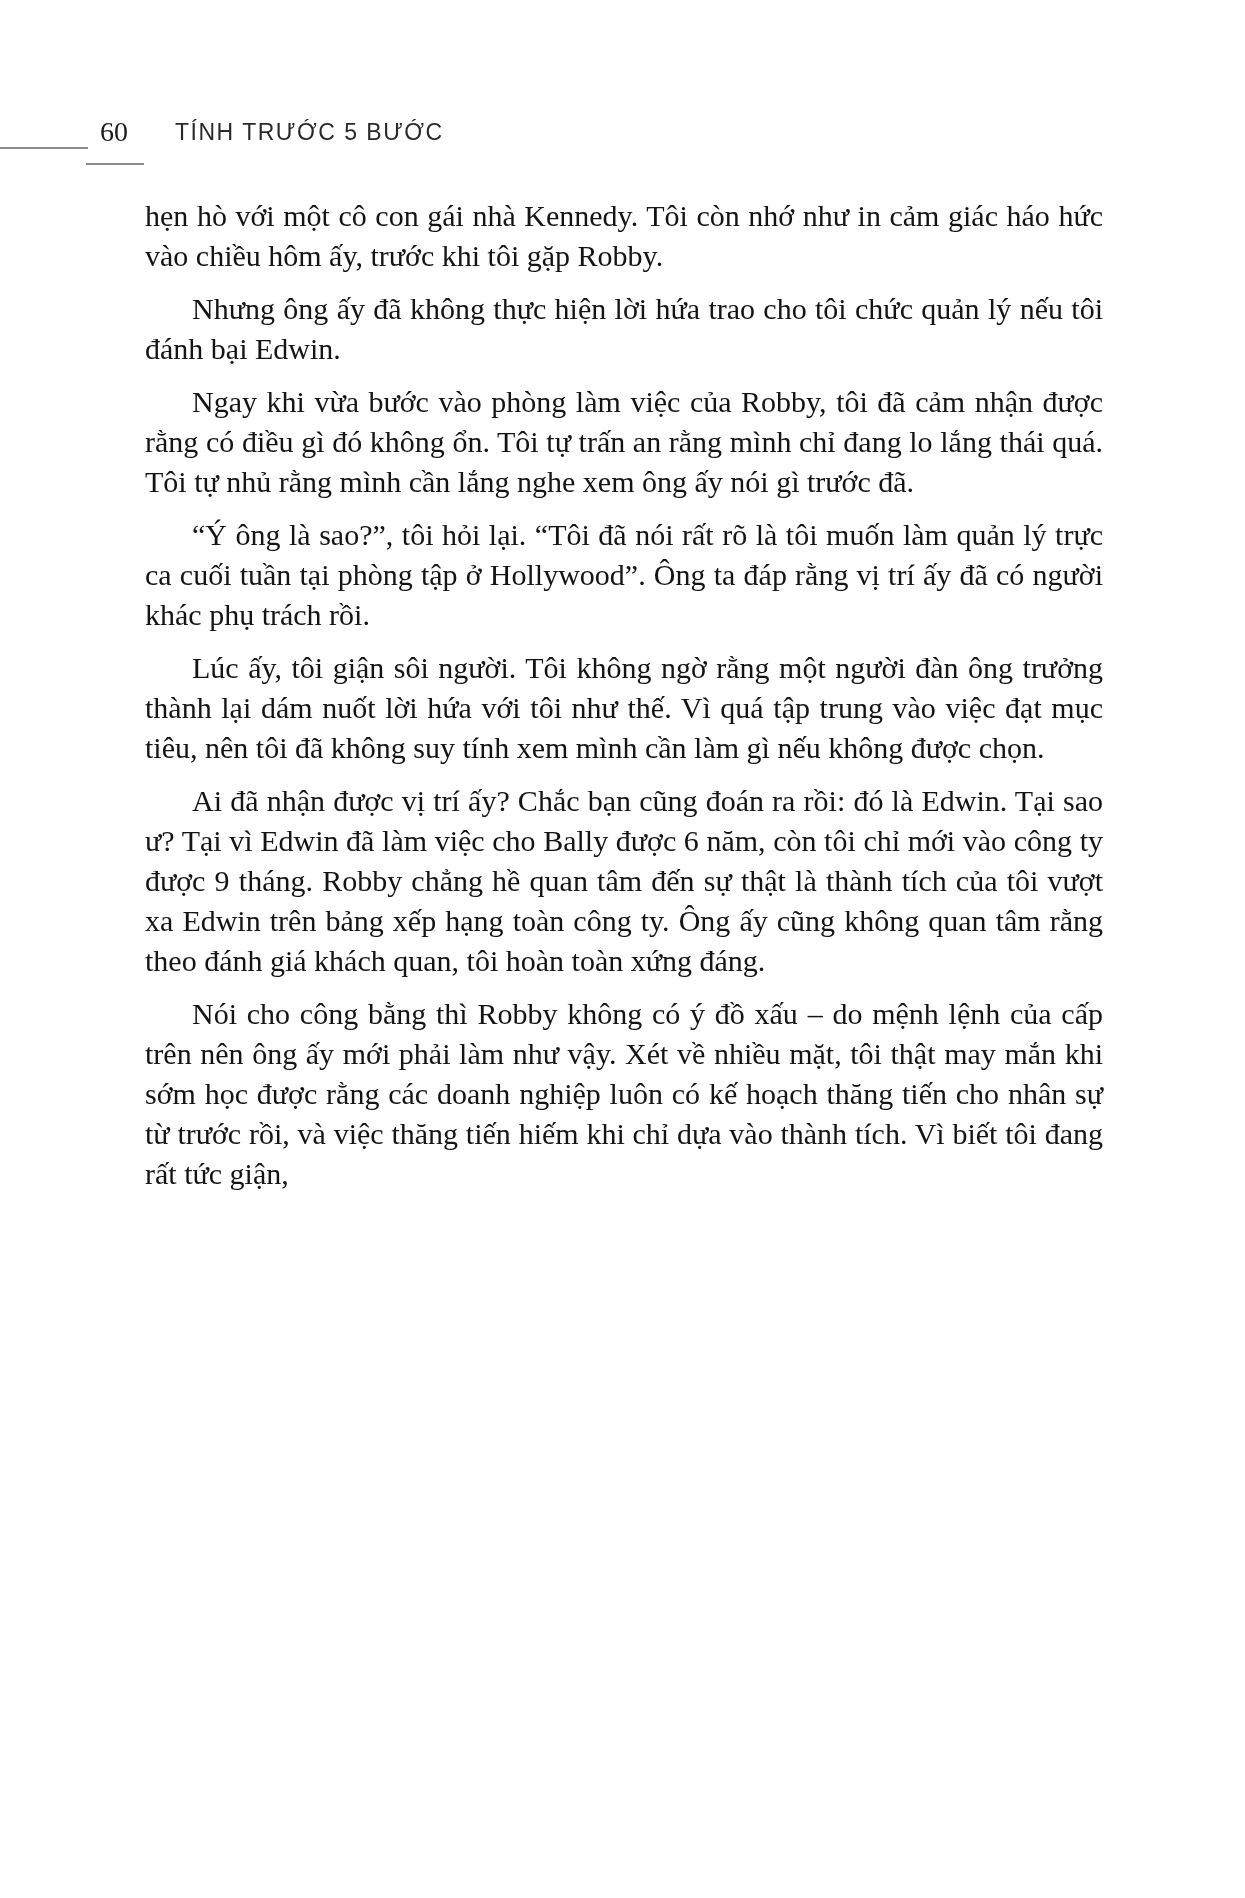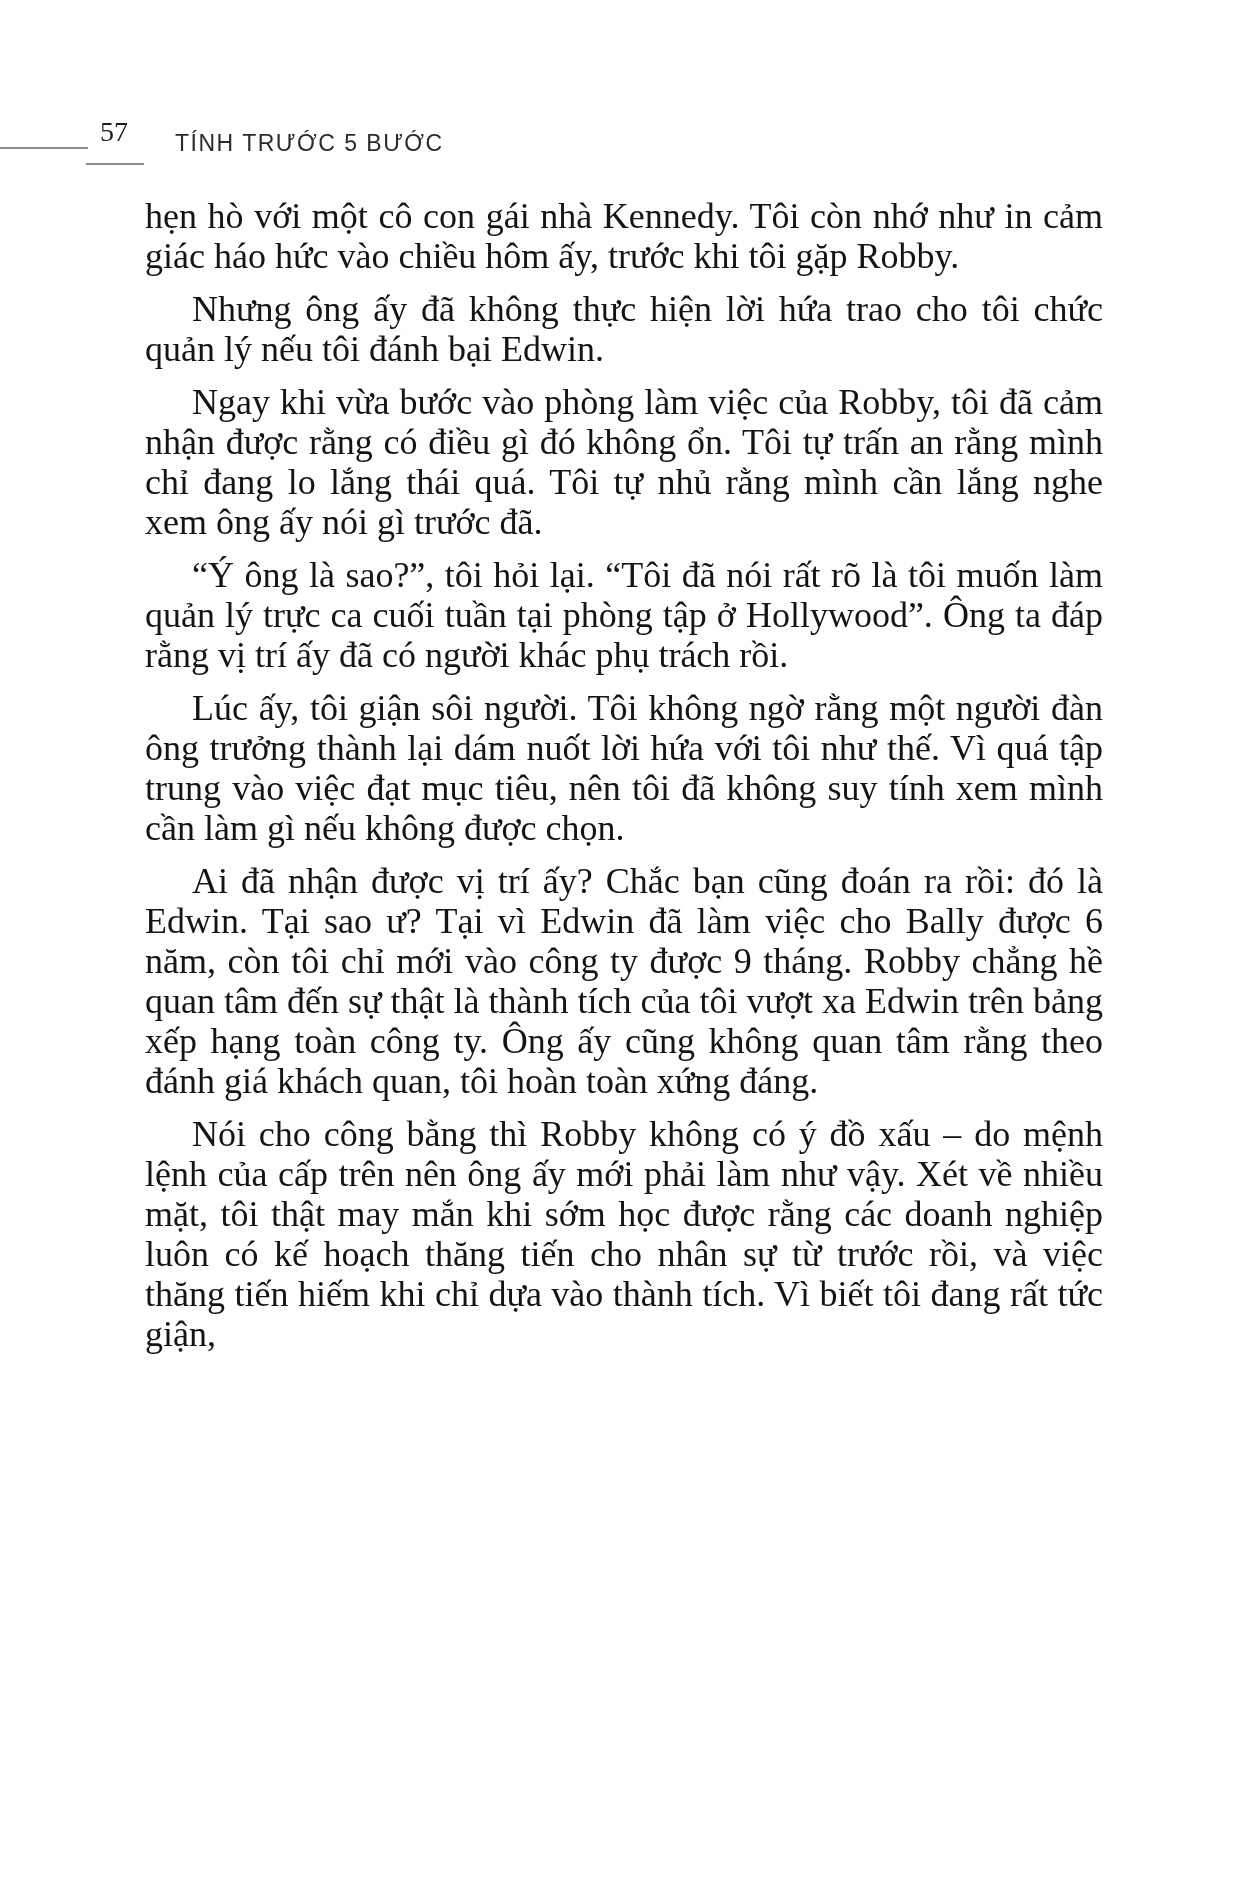--- a/index.html
+++ b/index.html
@@ -41,50 +41,49 @@
     font-family: "Liberation Serif", "DejaVu Serif", serif;
   }
   .header-title {
     position: absolute;
     top: 119px;
     left: 175px;
     font-size: 23px;
     letter-spacing: 1.5px;
     color: #2a2a2a;
     font-family: "Liberation Sans", "DejaVu Sans", sans-serif;
-    margin-top: 11px;
   }
   
   .body-text {
     position: absolute;
     top: 196px;
     left: 145px;
     width: 958px;
-    font-size: 36px;
+    font-size: 30px;
     line-height: 40px;
     color: #141414;
     text-align: justify;
   }
   .body-text p {
     margin: 0 0 13px 0;
     padding: 0;
   }
   .body-text p.indent {
     text-indent: 47px;
   }
 </style>
 </head>
 <body>
 
 <div class="page">
 
   <div class="header-rule-left"></div>
   <div class="header-rule-number"></div>
 
-  <div class="page-number">57</div>
+  <div class="page-number">60</div>
 
   <div class="header-title">TÍNH TRƯỚC 5 BƯỚC</div>
 
   <div class="body-text">
     <p>hẹn hò với một cô con gái nhà Kennedy. Tôi còn nhớ như in cảm giác háo hức vào chiều hôm ấy, trước khi tôi gặp Robby.</p>
     <p class="indent">Nhưng ông ấy đã không thực hiện lời hứa trao cho tôi chức quản lý nếu tôi đánh bại Edwin.</p>
     <p class="indent">Ngay khi vừa bước vào phòng làm việc của Robby, tôi đã cảm nhận được rằng có điều gì đó không ổn. Tôi tự trấn an rằng mình chỉ đang lo lắng thái quá. Tôi tự nhủ rằng mình cần lắng nghe xem ông ấy nói gì trước đã.</p>
     <p class="indent">“Ý ông là sao?”, tôi hỏi lại. “Tôi đã nói rất rõ là tôi muốn làm quản lý trực ca cuối tuần tại phòng tập ở Hollywood”. Ông ta đáp rằng vị trí ấy đã có người khác phụ trách rồi.</p>
     <p class="indent">Lúc ấy, tôi giận sôi người. Tôi không ngờ rằng một người đàn ông trưởng thành lại dám nuốt lời hứa với tôi như thế. Vì quá tập trung vào việc đạt mục tiêu, nên tôi đã không suy tính xem mình cần làm gì nếu không được chọn.</p>
     <p class="indent">Ai đã nhận được vị trí ấy? Chắc bạn cũng đoán ra rồi: đó là Edwin. Tại sao ư? Tại vì Edwin đã làm việc cho Bally được 6 năm, còn tôi chỉ mới vào công ty được 9 tháng. Robby chẳng hề quan tâm đến sự thật là thành tích của tôi vượt xa Edwin trên bảng xếp hạng toàn công ty. Ông ấy cũng không quan tâm rằng theo đánh giá khách quan, tôi hoàn toàn xứng đáng.</p>

